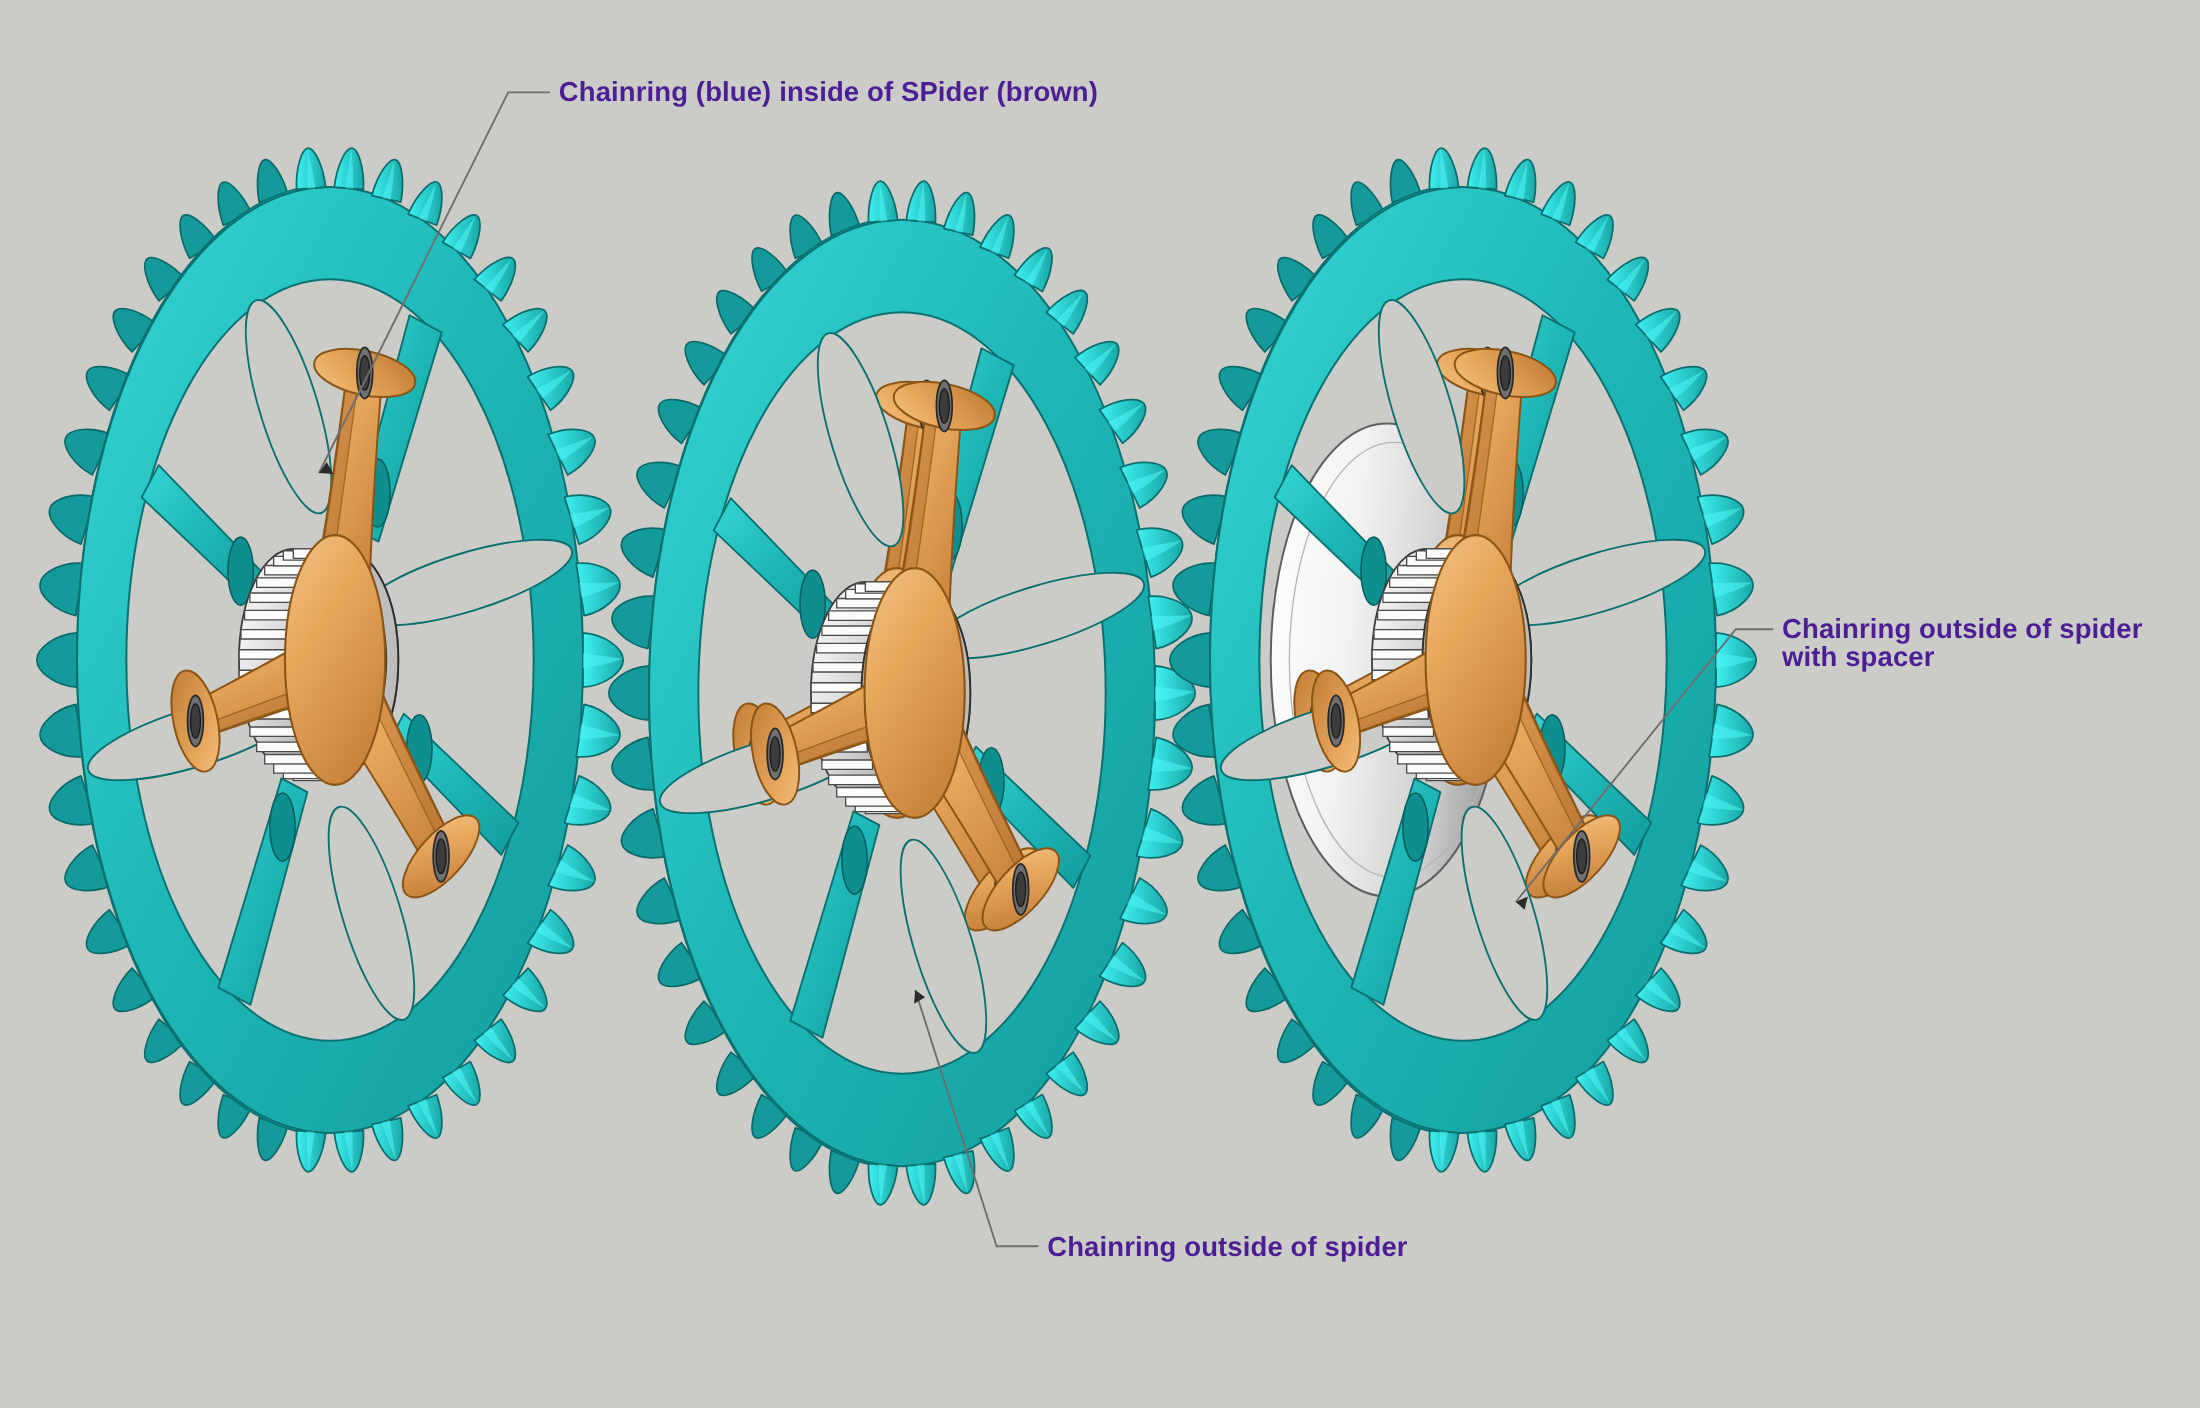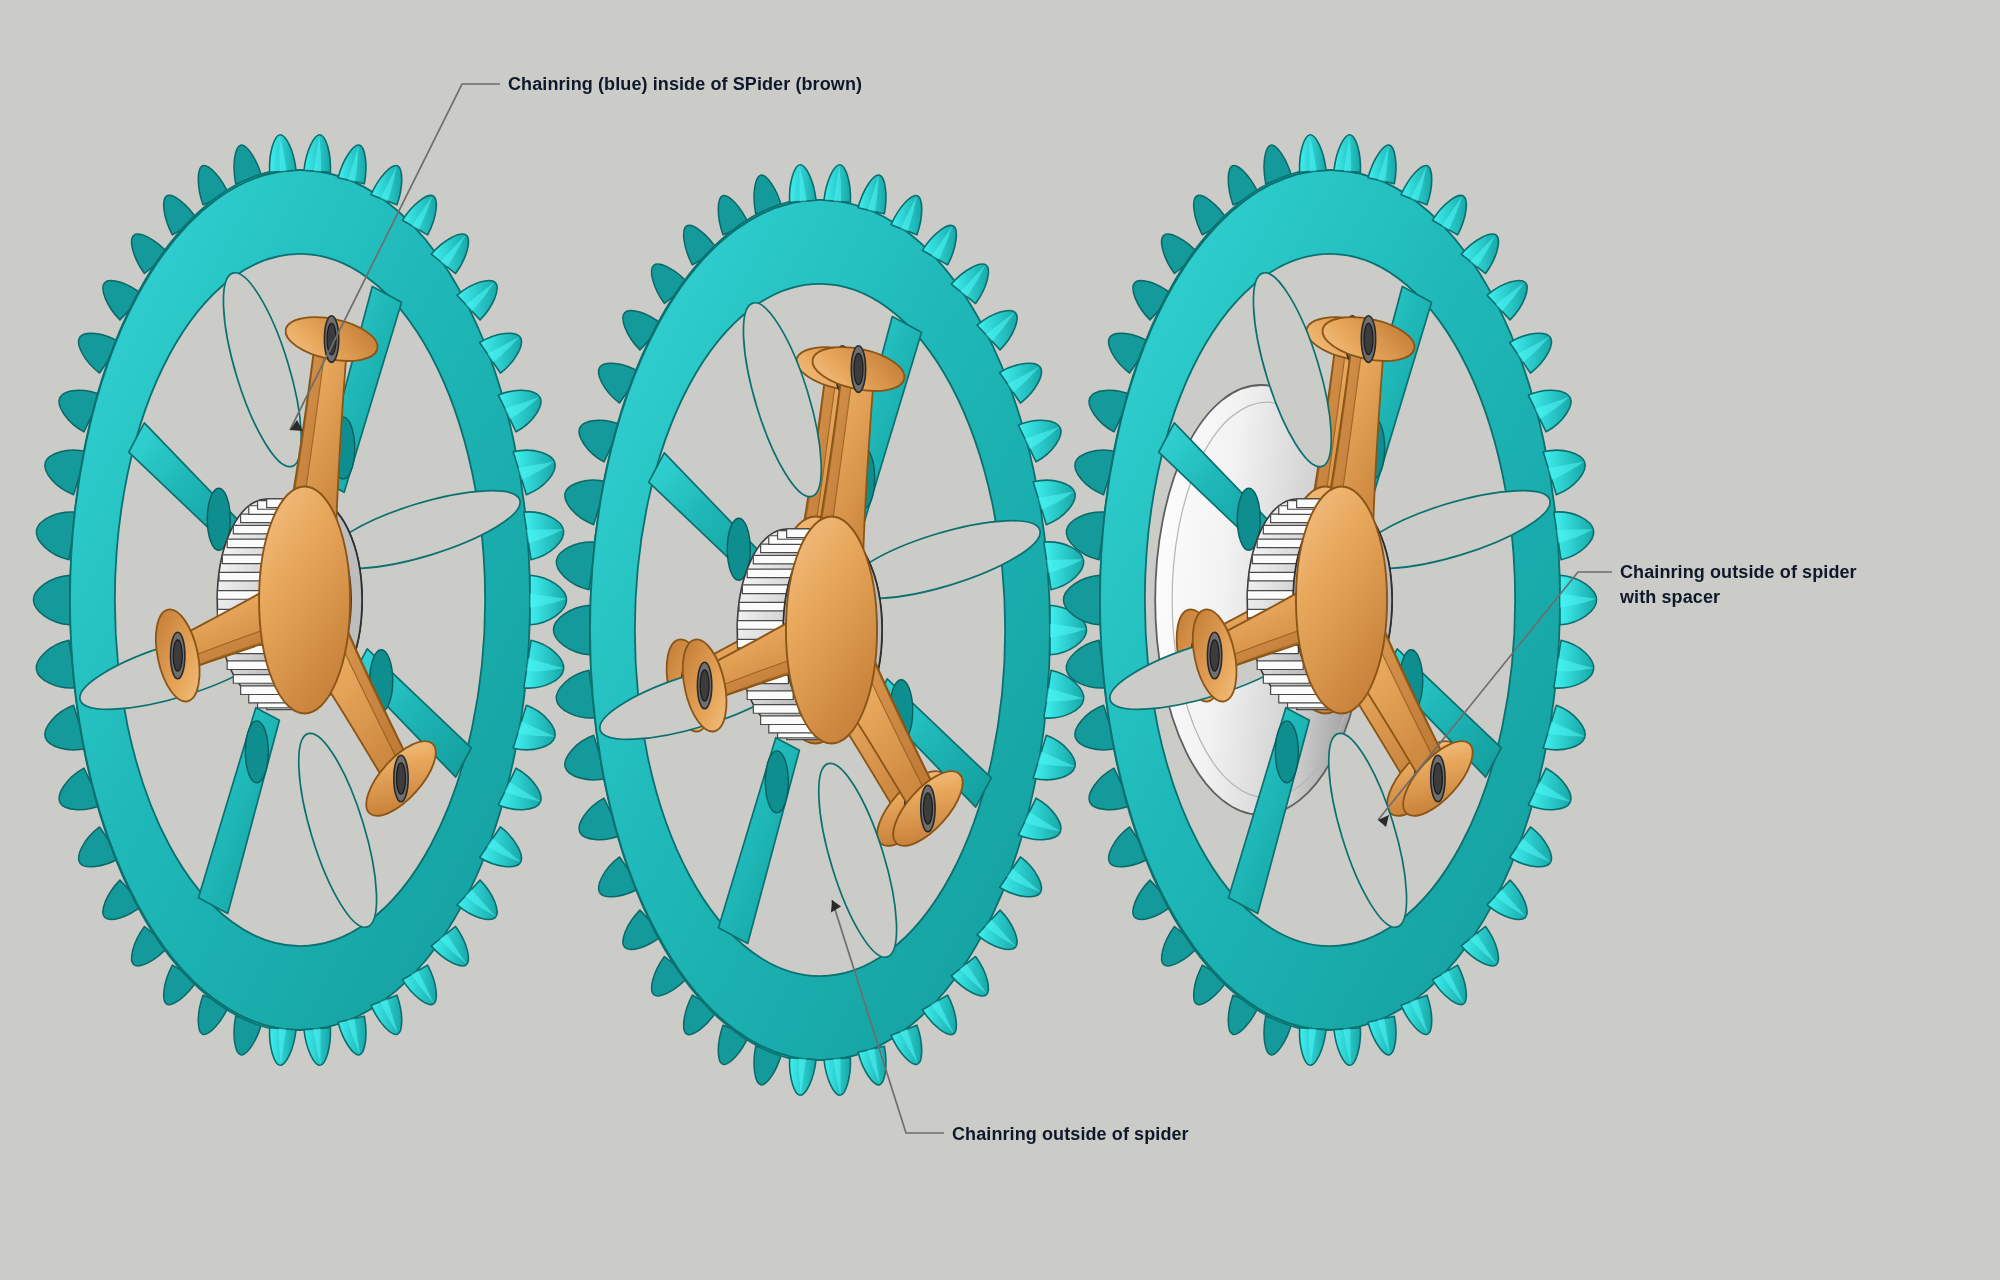--- a/index.html
+++ b/index.html
@@ -10,22 +10,22 @@
     overflow:hidden;
     position:relative;
   }
   #stage{position:absolute;inset:0;}
   svg.scene{position:absolute;top:0;left:0;width:2000px;height:1280px;}
 
   .callout{
     position:absolute;
     font-family:"Liberation Sans", sans-serif;
     font-weight:bold;
-    font-size:18px;
-    color:#0f172a;
+    font-size:25px;
+    color:#4c1d95;
     letter-spacing:0.1px;
     line-height:25px;
     white-space:pre-line;
     user-select:none;
   }
   #callout-inside{ left:508px; top:72px; }
   #callout-outside{ left:952px; top:1122px; }
   #callout-spacer{ left:1620px; top:560px; }
 </style>
 </head>

